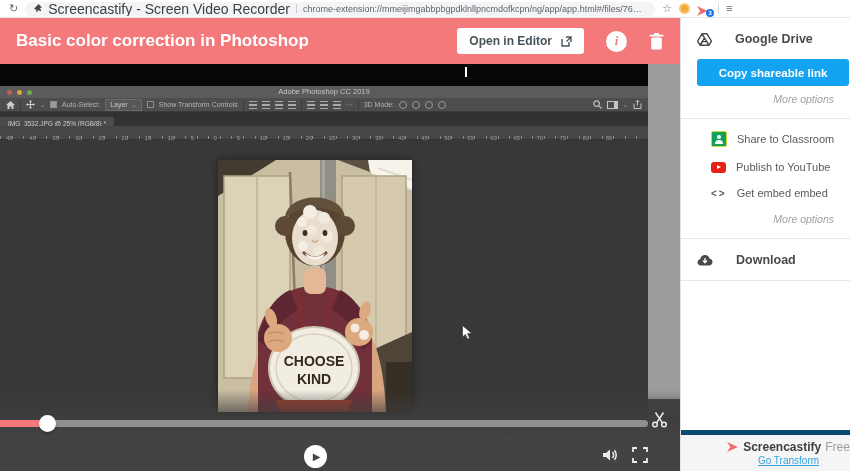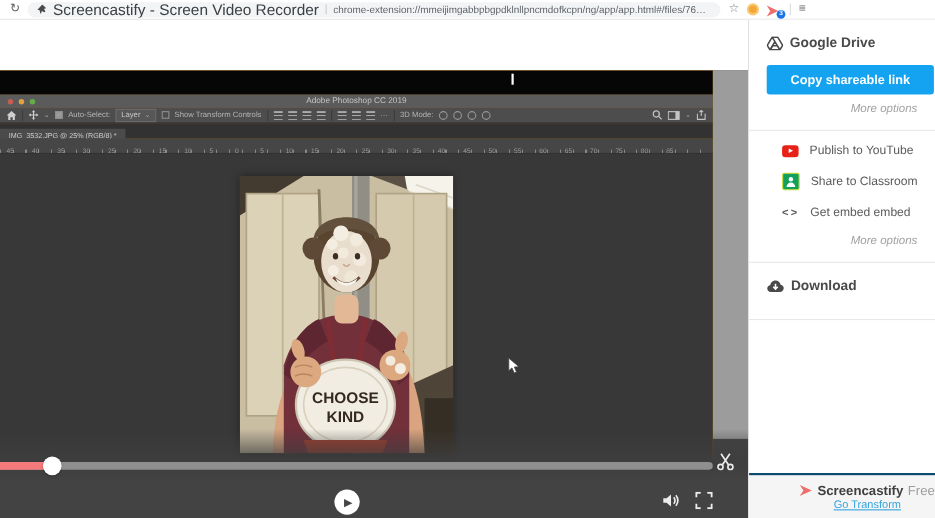--- a/index.html
+++ b/index.html
@@ -29,21 +29,21 @@
   .header-title{flex:1;font-size:17px;font-weight:bold;color:#fff;}
   .editor-btn{height:26px;padding:0 12px;background:#fff;border:none;border-radius:3px;display:flex;
     align-items:center;gap:9px;font-size:12px;font-weight:bold;color:#46535A;cursor:pointer;font-family:inherit;}
   .info-btn{width:21px;height:21px;border-radius:50%;background:#fff;color:#F4797B;
     font-family:"Liberation Serif",serif;font-weight:bold;font-style:italic;font-size:13px;
     display:flex;align-items:center;justify-content:center;margin-left:22px;cursor:pointer;}
   .trash-btn{margin-left:22px;cursor:pointer;display:flex;}
 
   
   .video-area{position:absolute;top:64px;left:0;width:680px;height:407px;background:#424242;}
-  .video-frame{position:absolute;top:0;left:0;width:648px;height:407px;background:#a16207;overflow:hidden;}
+  .video-frame{position:absolute;top:0;left:0;width:648px;height:407px;background:#86efac;overflow:hidden;}
   .gray-strip{position:absolute;top:0;left:648px;width:32px;height:335px;background:#9C9C9C;}
   .black-bar{position:absolute;top:0;left:0;width:648px;height:22px;background:#060606;}
   .ps-titlebar{position:absolute;top:22px;left:0;width:648px;height:12px;background:#5B5B5B;}
   .ps-title{position:absolute;left:0;right:0;top:0;text-align:center;font-size:7.5px;color:#C4C4C4;line-height:12px;}
   .tl-dot{position:absolute;top:3.5px;width:5px;height:5px;border-radius:50%;}
   .ps-options{position:absolute;top:34px;left:0;width:648px;height:14px;background:#4D4D4D;
     border-bottom:1px solid #3A3A3A;display:flex;align-items:center;gap:5px;padding:0 6px;box-sizing:border-box;
     font-size:7px;color:#B5B5B5;white-space:nowrap;}
   .vsep{width:1px;height:10px;background:#3C3C3C;flex:0 0 auto;}
   .cb{width:7px;height:7px;border:1px solid #8E8E8E;box-sizing:border-box;flex:0 0 auto;}
@@ -79,39 +79,39 @@
   .play-btn{position:absolute;left:304px;top:381px;width:23px;height:23px;border-radius:50%;background:#fff;
     color:#454545;display:flex;align-items:center;justify-content:center;font-size:10px;cursor:pointer;}
   .play-btn span{margin-left:2px;}
   .volume-btn{position:absolute;left:602px;top:384px;cursor:pointer;display:flex;}
   .fullscreen-btn{position:absolute;left:632px;top:383px;cursor:pointer;display:flex;}
 
   
   .sidebar{position:absolute;left:680px;top:18px;width:170px;height:453px;background:#fff;
     border-left:1px solid #E2E2E2;box-sizing:border-box;display:flex;flex-direction:column;}
   .sb-section{border-bottom:1px solid #E8E8E8;}
-  .sb-head{display:flex;align-items:center;gap:6px;padding:14px 16px 0 16px;}
+  .sb-head{display:flex;align-items:center;gap:23px;padding:14px 16px 0 16px;}
   .sb-head-label{font-size:12.5px;font-weight:bold;color:#4A4A4A;}
   .cta-btn{display:block;margin:13px 12px 0 16px;width:152px;height:27px;border:none;border-radius:3px;
     background:#14A3F0;color:#fff;font-size:11.5px;font-weight:bold;cursor:pointer;font-family:inherit;}
   .more-options{display:block;text-align:right;padding:7px 16px 13px 0;font-size:10.5px;font-style:italic;
     color:#A2A2A2;text-decoration:none;cursor:pointer;}
   .sb-item{display:flex;align-items:center;gap:10px;padding:7px 8px 7px 30px;font-size:11px;color:#5A5A5A;cursor:pointer;}
   .sb-item:first-of-type{padding-top:12px;}
   .yt-ico{width:15px;height:11px;background:#E62117;border-radius:3px;position:relative;flex:0 0 auto;}
   .yt-ico::after{content:"";position:absolute;left:6px;top:3px;border-left:4px solid #fff;
     border-top:2.5px solid transparent;border-bottom:2.5px solid transparent;}
   .cr-ico{width:14px;height:14px;background:#12A05C;border:1px solid #CDDC39;box-sizing:content-box;
     border-radius:2px;position:relative;flex:0 0 auto;}
   .cr-ico::before{content:"";position:absolute;left:5px;top:3px;width:4px;height:4px;border-radius:50%;background:#fff;}
   .cr-ico::after{content:"";position:absolute;left:3px;top:8px;width:8px;height:4px;border-radius:4px 4px 0 0;background:#fff;}
   .embed-ico{font-size:10px;font-weight:bold;color:#5A5A5A;letter-spacing:2px;flex:0 0 auto;}
-  .dl-section{padding-bottom:23px;}
+  .dl-section{padding-bottom:13px;}
   .sb-spacer{flex:1;}
-  .sb-footer{height:41px;background:#F5F5F5;border-top:2px solid #0c4a6e;display:flex;flex-direction:column;
+  .sb-footer{height:41px;background:#F5F5F5;border-top:5px solid #0c4a6e;display:flex;flex-direction:column;
     align-items:center;justify-content:center;padding-left:46px;box-sizing:border-box;}
   .brand-row{display:flex;align-items:center;gap:4px;}
   .brand-name{font-size:12px;font-weight:bold;color:#3F3F3F;}
   .brand-plan{font-size:12px;color:#9E9E9E;}
   .upgrade-link{font-size:10px;color:#35A3DF;text-decoration:underline;cursor:pointer;margin-top:1px;}
 </style>
 </head>
 <body>
 
 <div class="screen">
@@ -131,20 +131,40 @@
     <span class="ext-pink">
       <svg width="12" height="12" viewBox="0 0 12 12">
           <path d="M0 1 L10.5 6 L0 11 L3.2 6 Z" fill="#EE6D6D"></path>
         </svg>
       <span class="ext-badge">3</span>
     </span>
     <span class="bar-vsep"></span>
     <span class="menu-ico">≡</span>
   </div>
 
+  <div class="main-header">
+    <span class="header-title">Basic color correction in Photoshop</span>
+    <button class="editor-btn">
+      <span>Open in Editor</span>
+      <svg width="11" height="11" viewBox="0 0 11 11">
+          <path d="M1 3 L1 10 L8 10 L8 6" fill="none" stroke="#46535A" stroke-width="1.4"></path>
+          <path d="M5 1 L10 1 L10 6 M10 1 L5.5 5.5" fill="none" stroke="#46535A" stroke-width="1.4"></path>
+        </svg>
+    </button>
+    <span class="info-btn">
+        <span>i</span>
+      </span>
+    <span class="trash-btn">
+      <svg width="15" height="17" viewBox="0 0 15 17">
+          <rect x="2.2" y="4.6" width="10.6" height="12" rx="1.6" fill="#fff"></rect>
+          <rect x="0.5" y="1.8" width="14" height="1.8" rx="0.9" fill="#fff"></rect>
+          <rect x="5" y="0" width="5" height="2.4" rx="1" fill="#fff"></rect>
+        </svg>
+    </span>
+  </div>
 
   <div class="video-area">
     <div class="gray-strip"></div>
 
     <div class="video-frame">
       <div class="black-bar"></div>
 
       <div class="ps-titlebar">
         <span class="tl-dot" style="left:7px;background:#C75C52;"></span>
         <span class="tl-dot" style="left:17px;background:#E0A23B;"></span>
@@ -308,26 +328,26 @@
           <path d="M5 0.8 L10 0.8 L14.5 8.2 L12 12.2 L9.5 8.2 Z M5 0.8 L0.5 8.2 L3 12.2 L7.5 4.8 Z M3.4 12.2 L12 12.2 L9.6 8.6 L5.5 8.6 Z" fill="none" stroke="#4A4A4A" stroke-width="1.4" stroke-linejoin="round"></path>
         </svg>
         <span class="sb-head-label">Google Drive</span>
       </div>
       <button class="cta-btn">Copy shareable link</button>
       <a class="more-options">More options</a>
     </div>
 
     <div class="sb-section">
       <div class="sb-item">
+        <span class="cr-ico"></span>
+        <span>Share to Classroom</span>
+      </div>
+      <div class="sb-item">
         <span class="yt-ico"></span>
         <span>Publish to YouTube</span>
-      </div>
-      <div class="sb-item">
-        <span class="cr-ico"></span>
-        <span>Share to Classroom</span>
       </div>
       <div class="sb-item">
         <span class="embed-ico">&lt;&gt;</span>
         <span>Get embed embed</span>
       </div>
       <a class="more-options">More options</a>
     </div>
 
     <div class="sb-section dl-section">
       <div class="sb-head">

